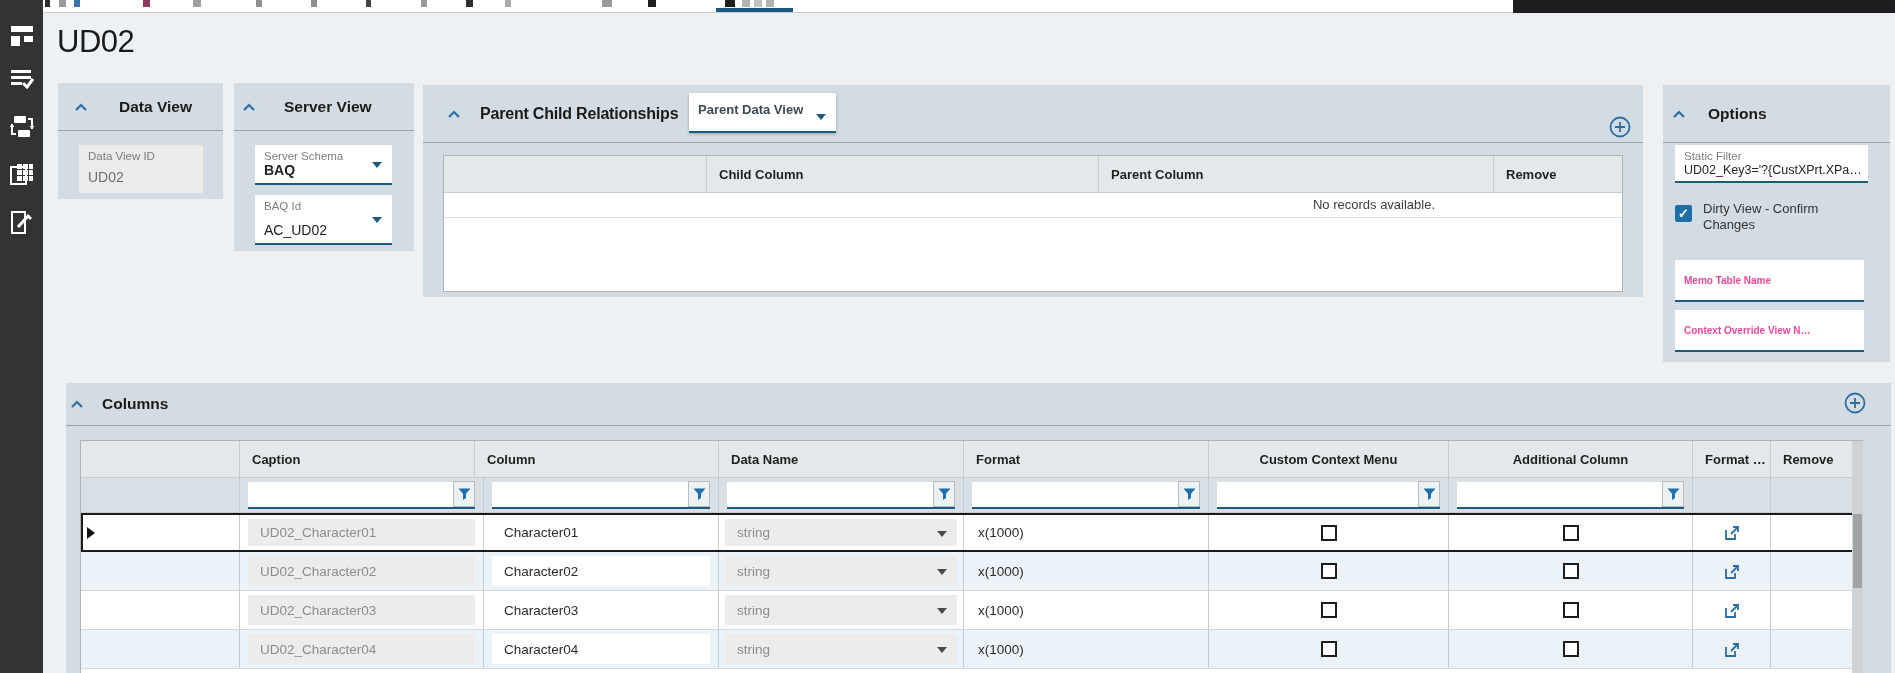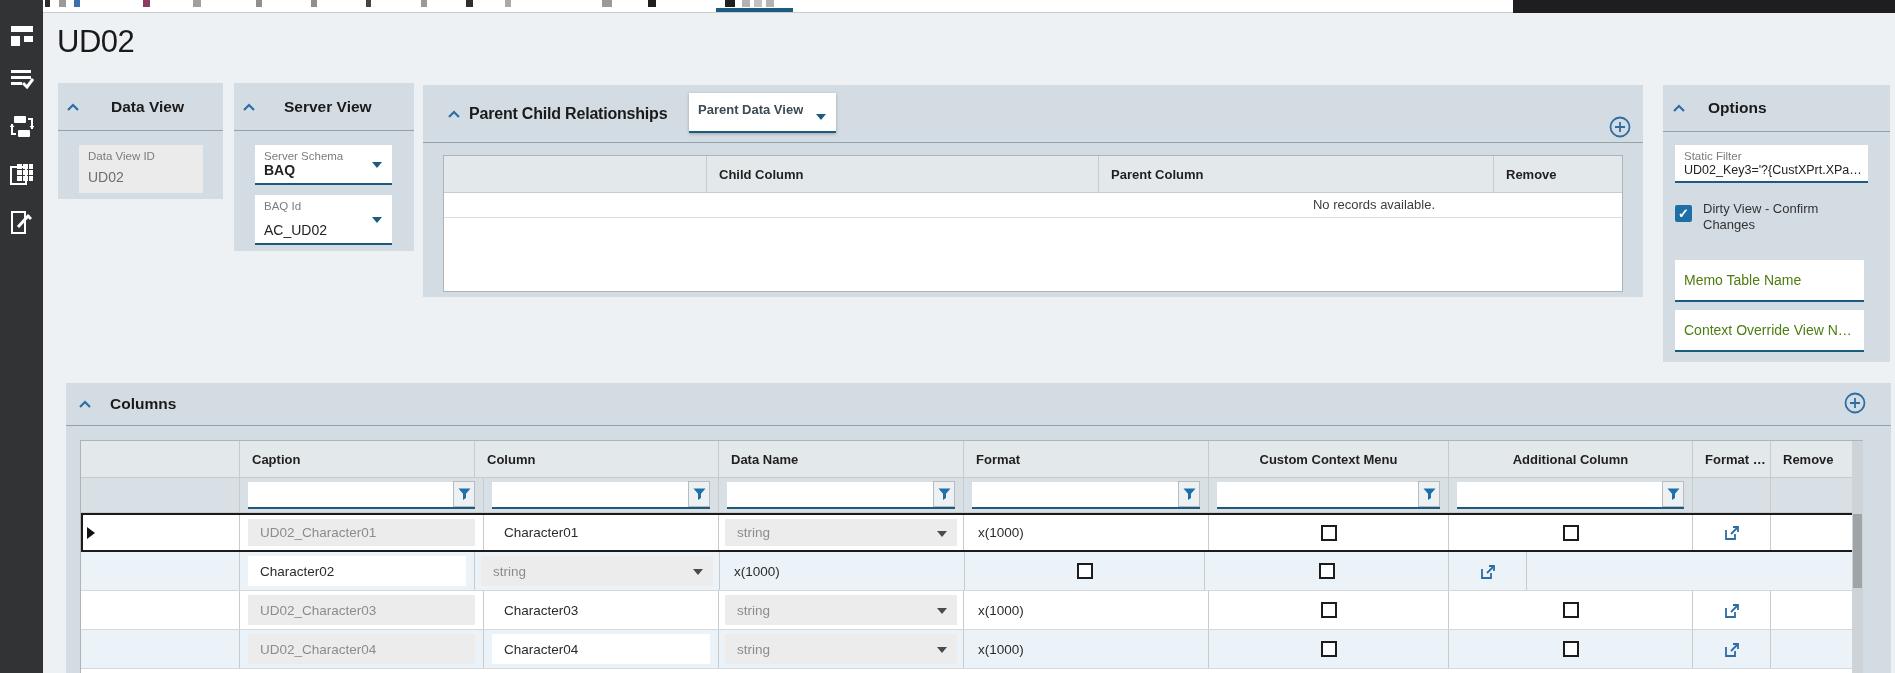--- a/index.html
+++ b/index.html
@@ -21,21 +21,21 @@
   .page-title { position:absolute; left:57px; top:24px; font-size:31px; font-weight:400; color:#1a1a1a; letter-spacing:-0.5px; }
 
   
   .panel { position:absolute; background:#d3dce2; }
   .panel-head { position:absolute; left:0; top:0; width:100%; display:flex; align-items:center; border-bottom:1px solid #96a2a9; }
   .panel-title { font-weight:700; color:#1a1a1a; }
   .chev { flex:0 0 auto; display:block; }
   .fld { position:absolute; background:#ffffff; border-bottom:2px solid #1d5a7f; }
   .fld .lbl { position:absolute; left:9px; top:5px; font-size:11.5px; color:#7c7c7c; white-space:nowrap; }
   .fld .val { position:absolute; left:9px; bottom:5px; font-size:14px; color:#222; white-space:nowrap; max-width:calc(100% - 16px); overflow:hidden; }
-  .fld .ghost { position:absolute; left:9px; top:50%; transform:translateY(-50%); font-size:14px; color:#4d7c0f; white-space:nowrap; max-width:calc(100% - 14px); overflow:hidden; }
+  .fld .ghost { position:absolute; left:9px; top:50%; transform:translateY(-50%); font-size:10px; color:#ec4899; white-space:nowrap; max-width:calc(100% - 14px); overflow:hidden;font-weight:bold; }
   .fld.disabled { background:#ebebeb; border-bottom:none; }
   .fld.disabled .val { color:#6e6e6e; }
   .caret-down { position:absolute; right:10px; top:50%; margin-top:-2px; width:0; height:0; border-left:5px solid transparent; border-right:5px solid transparent; border-top:6px solid #1d5a7f; }
   .plus-btn { position:absolute; width:22px; height:22px; cursor:pointer; }
 
   
   .grid { position:absolute; background:#ffffff; border:1px solid #adb3b7; }
   .g-row { display:flex; width:100%; }
   .g-cell { flex:0 0 auto; border-right:1px solid #c6cbce; position:relative; overflow:hidden; }
   .g-cell:last-child { border-right:none; }
@@ -147,21 +147,21 @@
           <path d="M2 1 h13 v21 h-13 z" fill="none" stroke="#fff" stroke-width="2"></path>
           <path d="M8 16 L19 4" stroke="#fff" stroke-width="3"></path>
           <path d="M19 4 l3 3 l-2 2 l-3 -3 z" fill="#fff"></path>
         </svg>
     </div>
   </div>
 
   <div class="page-title">UD02</div>
 
   <div class="panel" style="left:58px;top:83px;width:165px;height:116px">
-    <div class="panel-head" style="height:48px;padding-left:8px">
+    <div class="panel-head" style="height:48px;padding-left:16px">
       <span class="chev" style="cursor:pointer">
         <svg width="14" height="9" viewBox="0 0 14 9">
             <path d="M2 7 L7 2 L12 7" stroke="#2e6da4" stroke-width="2.2" fill="none"></path>
           </svg>
       </span>
       <span class="panel-title" style="font-size:15.5px;margin-left:31px">Data View</span>
     </div>
     <div class="fld disabled" style="left:21px;top:62px;width:124px;height:48px">
       <span class="lbl">Data View ID</span>
       <span class="val" style="bottom:8px">UD02</span>
@@ -189,21 +189,21 @@
     </div>
   </div>
 
   <div class="panel" style="left:423px;top:85px;width:1220px;height:212px">
     <div class="panel-head" style="height:58px;padding-left:24px">
       <span class="chev" style="cursor:pointer">
         <svg width="14" height="9" viewBox="0 0 14 9">
             <path d="M2 7 L7 2 L12 7" stroke="#2e6da4" stroke-width="2.2" fill="none"></path>
           </svg>
       </span>
-      <span class="panel-title" style="font-size:16px;margin-left:8px;letter-spacing:-0.2px">Parent Child Relationships</span>
+      <span class="panel-title" style="font-size:16px;margin-left:19px;letter-spacing:-0.2px">Parent Child Relationships</span>
     </div>
     <div class="fld" style="left:266px;top:8px;width:147px;height:40px;box-shadow:0 1px 3px rgba(0,0,0,0.25)">
       <span class="val" style="bottom:auto;top:9px;font-size:13px;font-weight:700;color:#3b4a54">Parent Data View</span>
       <span class="caret-down" style="margin-top:2px"></span>
     </div>
     <div class="plus-btn" style="left:1186px;top:31px">
       <svg width="22" height="22" viewBox="0 0 22 22">
           <circle cx="11" cy="11" r="9.5" fill="none" stroke="#2e6da4" stroke-width="1.8"></circle>
           <path d="M11 6 v10 M6 11 h10" stroke="#2e6da4" stroke-width="1.8"></path>
         </svg>
@@ -215,21 +215,21 @@
         <div class="g-cell" style="width:395px">Parent Column</div>
         <div class="g-cell" style="width:128px">Remove</div>
       </div>
       <div class="norec-row">
         <span class="norec">No records available.</span>
       </div>
     </div>
   </div>
 
   <div class="panel" style="left:1663px;top:85px;width:227px;height:277px">
-    <div class="panel-head" style="height:47px;padding-left:9px">
+    <div class="panel-head" style="height:58px;padding-left:9px">
       <span class="chev" style="cursor:pointer">
         <svg width="14" height="9" viewBox="0 0 14 9">
             <path d="M2 7 L7 2 L12 7" stroke="#2e6da4" stroke-width="2.2" fill="none"></path>
           </svg>
       </span>
       <span class="panel-title" style="font-size:15.5px;margin-left:22px">Options</span>
     </div>
     <div class="fld" style="left:12px;top:60px;width:193px;height:38px">
       <span class="lbl">Static Filter</span>
       <span class="val" style="font-size:12.5px;bottom:4px">UD02_Key3='?{CustXPrt.XPa…</span>
@@ -238,21 +238,21 @@
     <div style="position:absolute;left:40px;top:116px;width:155px;font-size:13px;line-height:16px;color:#333">Dirty View - Confirm Changes</div>
     <div class="fld" style="left:12px;top:175px;width:189px;height:42px">
       <span class="ghost">Memo Table Name</span>
     </div>
     <div class="fld" style="left:12px;top:225px;width:189px;height:42px">
       <span class="ghost">Context Override View N…</span>
     </div>
   </div>
 
   <div class="panel" style="left:66px;top:383px;width:1825px;height:290px">
-    <div class="panel-head" style="height:43px;padding-left:12px">
+    <div class="panel-head" style="height:43px;padding-left:4px">
       <span class="chev" style="cursor:pointer">
         <svg width="14" height="9" viewBox="0 0 14 9">
             <path d="M2 7 L7 2 L12 7" stroke="#2e6da4" stroke-width="2.2" fill="none"></path>
           </svg>
       </span>
       <span class="panel-title" style="font-size:15.5px;margin-left:18px">Columns</span>
     </div>
     <div class="plus-btn" style="left:1778px;top:9px">
       <svg width="22" height="22" viewBox="0 0 22 22">
           <circle cx="11" cy="11" r="9.5" fill="none" stroke="#2e6da4" stroke-width="1.8"></circle>
@@ -370,20 +370,25 @@
                 <path d="M2 5 v9 h9 v-5" fill="none" stroke="#2e6da4" stroke-width="1.8"></path>
                 <path d="M7 9 L14 2" stroke="#2e6da4" stroke-width="1.8"></path>
                 <path d="M9 2 h5 v5" fill="none" stroke="#2e6da4" stroke-width="1.8"></path>
               </svg></span>
           </div>
         <div class="g-cell" style="width:74px"></div>
       </div>
 
       <div class="d-row alt">
         <div class="g-cell" style="width:159px"></div>
+        <div class="g-cell" style="width:244px">
+            <div class="inset gray" style="left:8px;right:8px">
+              <span>UD02_Character02</span>
+            </div>
+          </div>
         <div class="g-cell" style="width:235px">
             <div class="inset white" style="left:8px;right:8px">
               <span>Character02</span>
             </div>
           </div>
         <div class="g-cell" style="width:245px">
             <div class="inset gray" style="left:6px;right:6px">
               <span>string</span>
             </div>
             <span class="dd-caret" style="right:16px"></span>

